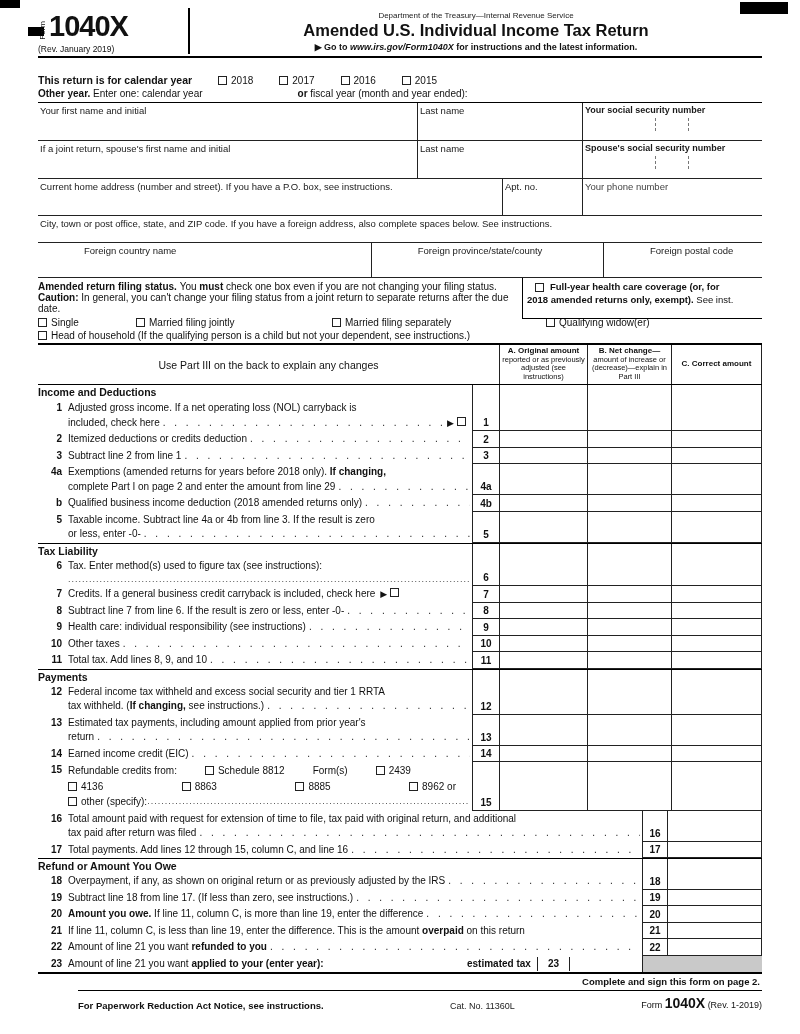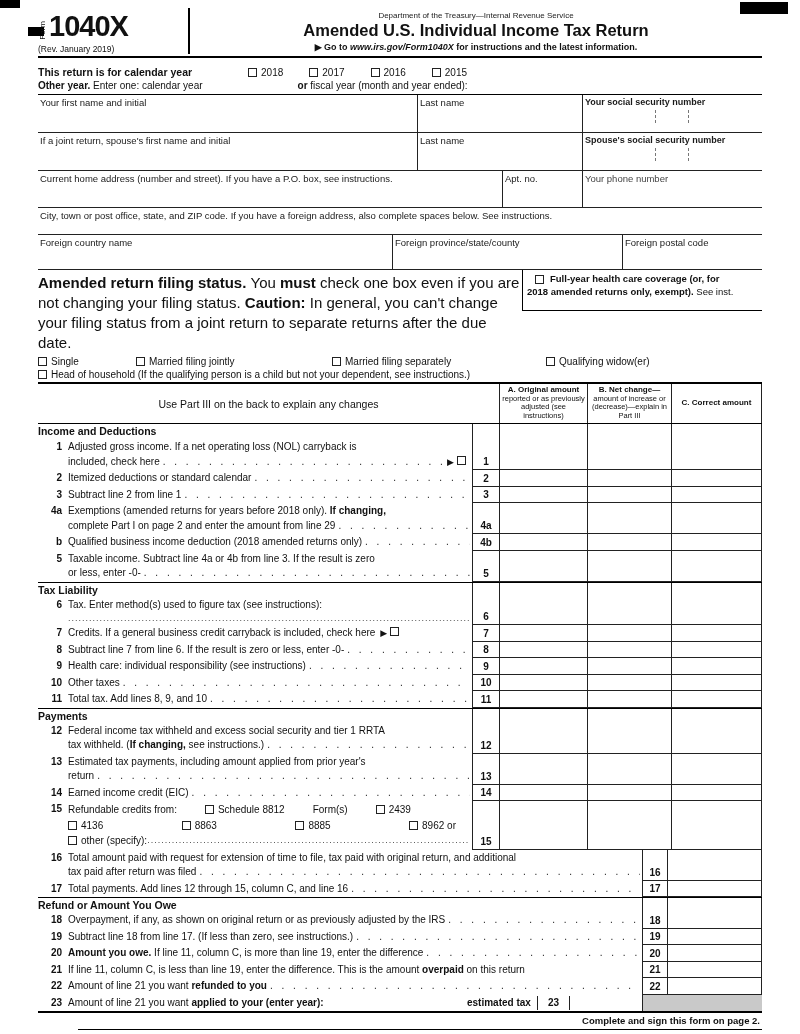--- a/index.html
+++ b/index.html
@@ -24,43 +24,43 @@
   .form-word { writing-mode:vertical-rl; transform:rotate(180deg); font-size:8px; margin-right:2px; padding-bottom:2px; }
   .form-number { font-size:29px; font-weight:700; letter-spacing:-1px; line-height:28px; }
   .rev { font-size:8.5px; margin-top:4px; }
   .hdr-center { flex:1; text-align:center; padding-top:3px; }
   .dept { font-size:8px; color:#222; }
   .title { font-size:16.5px; font-weight:700; margin-top:1px; }
   .goto { font-size:9px; font-weight:700; margin-top:2px; }
   .hdr-right { width:122px; border-left:2px solid #000; display:flex; align-items:center; justify-content:center; font-size:8.5px; }
 
   
-  .yearrow { display:flex; align-items:center; padding:8px 0 1px 0; font-size:10px;gap:30px; }
+  .yearrow { display:flex; align-items:center; padding:16px 0 1px 0; font-size:10px; }
   .yearrow .lbl { font-weight:700; font-size:10.5px; }
   .ycb { margin-left:26px; display:flex; align-items:center; }
   .otherrow { display:flex; align-items:center; padding:1px 0 3px 0; border-bottom:1.5px solid #000; }
   .blank-entry { display:inline-block; width:95px; height:11px; }
 
   .cb { display:inline-block; width:9px; height:9px; border:1px solid #222; background:#fff; margin-right:4px; flex:none; vertical-align:-1px; }
 
   
   .idrow { display:flex; border-bottom:1px solid #222; }
   .idcell { padding:2px 4px 0 2px; font-size:9.5px; color:#1a1a1a; border-right:1px solid #222; }
   .idcell:last-child { border-right:none; }
-  .h37 { height:37px; } .h36 { height:36px; } .h26 { height:26px; } .h34 { height:34px; }
+  .h37 { height:37px; } .h36 { height:36px; } .h26 { height:26px; } .h34 { height:34px;margin-left:44px; }
   .w380 { width:380px; } .w165 { width:165px; } .w179 { width:179px; }
   .w465 { width:465px; } .w80 { width:80px; }
   .w355 { width:355px; } .w230 { width:230px; } .w139 { width:139px; }
   .ssnlbl { font-weight:700; font-size:9px; }
   .dashes { display:flex; justify-content:center; gap:32px; height:13px; margin-top:3px; }
   .dash { width:0; border-left:1px dashed #777; }
 
   
   .fs { position:relative; border-bottom:2px solid #000; padding:3px 0 2px 0; }
-  .fs-intro { width:482px; font-size:15px; line-height:20px; }
+  .fs-intro { width:482px; font-size:10px; line-height:11px; }
   .healthbox { position:absolute; right:0; top:0; width:240px; height:41px; border-left:1.5px solid #000; border-bottom:1.5px solid #000; padding:3px 2px 0 4px; font-size:9.5px; line-height:12.5px; }
   .hb-l1 { display:flex; align-items:center; }
   .hb-l1 .cb { margin:1px 6px 0 8px; }
   .fsopts { display:flex; align-items:center; margin-top:3px; font-size:10px; }
   .opt { display:flex; align-items:center; }
   .opt:nth-child(1){ width:98px; } .opt:nth-child(2){ width:196px; } .opt:nth-child(3){ width:214px; }
   .hohrow { display:flex; align-items:center; margin-top:2px; font-size:10px; }
 
   
   .trow { display:flex; align-items:stretch; }
@@ -247,21 +247,21 @@
               <div class="dline"><span>included, check here</span><span class="dots">. . . . . . . . . . . . . . . . . . . . . . . . . . . . . . . . . . . . . . . . . . . . . . . . . . . . . . . . . . . . . . . . . . . . . . . . . . . . . . . . . . . . . . . . . . </span><span class="arrow">▶</span><span class="cb"></span></div>
             </div>
             <div class="tnum w-num bb">1</div>
             <div class="tcell w-a bb"></div>
             <div class="tcell w-b bb"></div>
             <div class="tcell w-c bb"></div>
           </div>
           <div class="trow">
             <div class="tdesc w-desc">
               <span class="gut">2</span>
-              <div class="dline"><span>Itemized deductions or standard calendar</span><span class="dots">. . . . . . . . . . . . . . . . . . . . . . . . . . . . . . . . . . . . . . . . . . . . . . . . . . . . . . . . . . . . . . . . . . . . . . . . . . . . . . . . . . . . . . . . . . </span></div>
+              <div class="dline"><span>Itemized deductions or credits deduction</span><span class="dots">. . . . . . . . . . . . . . . . . . . . . . . . . . . . . . . . . . . . . . . . . . . . . . . . . . . . . . . . . . . . . . . . . . . . . . . . . . . . . . . . . . . . . . . . . . </span></div>
             </div>
             <div class="tnum w-num bb">2</div>
             <div class="tcell w-a bb"></div>
             <div class="tcell w-b bb"></div>
             <div class="tcell w-c bb"></div>
           </div>
           <div class="trow">
             <div class="tdesc w-desc">
               <span class="gut">3</span>
               <div class="dline"><span>Subtract line 2 from line 1</span><span class="dots">. . . . . . . . . . . . . . . . . . . . . . . . . . . . . . . . . . . . . . . . . . . . . . . . . . . . . . . . . . . . . . . . . . . . . . . . . . . . . . . . . . . . . . . . . . </span></div>

